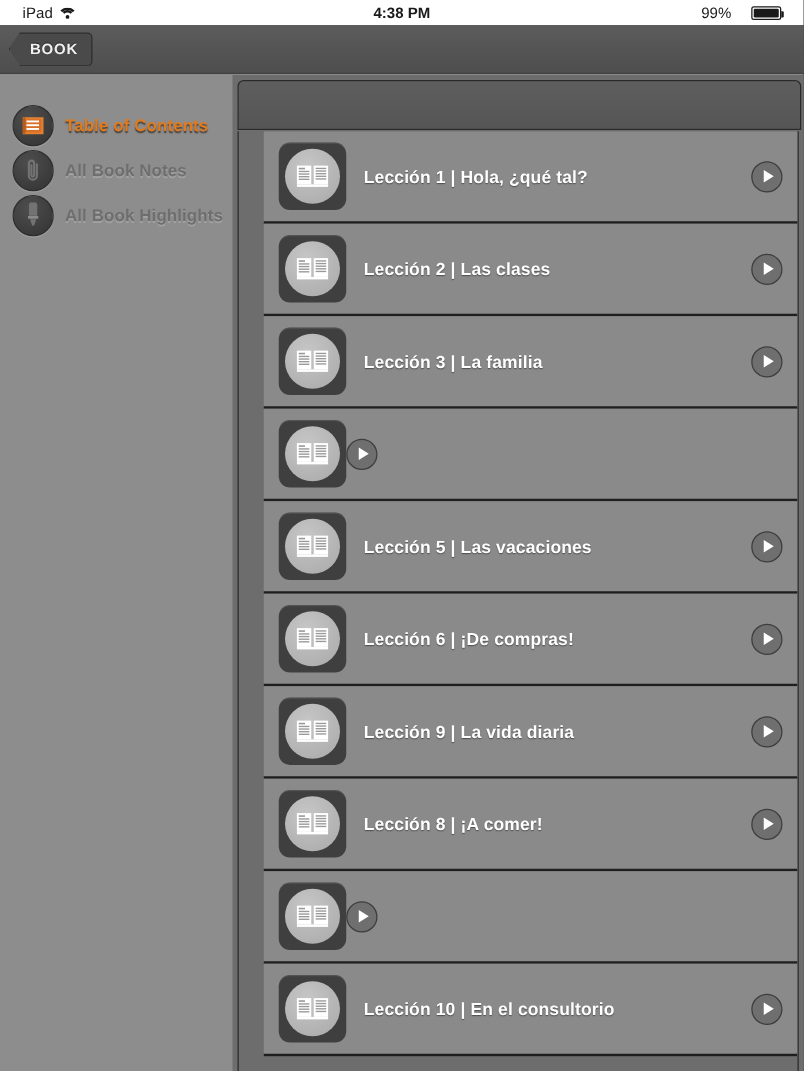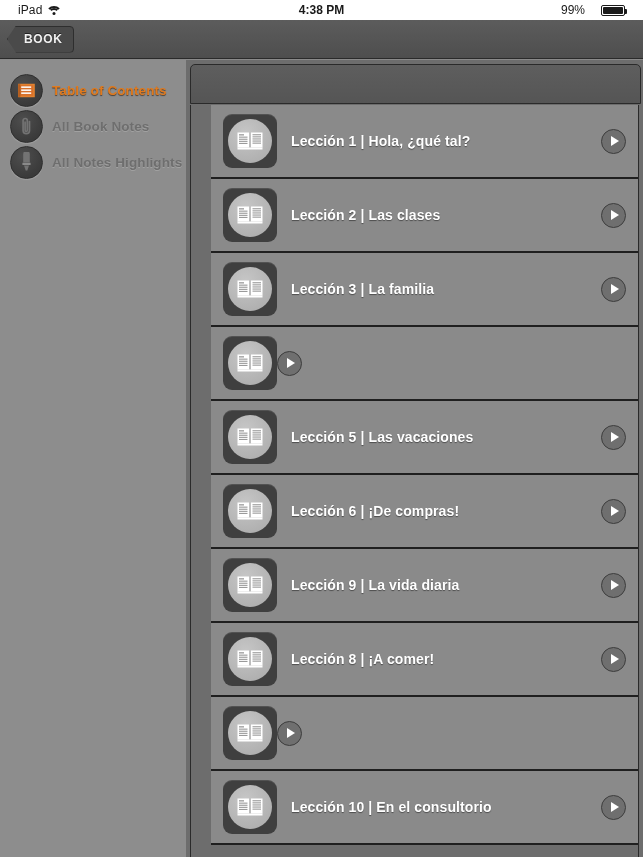--- a/index.html
+++ b/index.html
@@ -156,21 +156,21 @@
 
   
   .sidebar {
     position: absolute;
     top: 0; left: 0;
     width: 220px;
     height: 797px;
     background: #8d8d8d;
     border-right: 2px solid #1d1d1d;
     box-sizing: border-box;
-    padding-top: 12px;
+    padding-top: 22px;
   }
   .side-item {
     display: flex;
     align-items: center;
     height: 36px;
     padding-left: 10px;
     gap: 9px;
     cursor: pointer;
   }
   .side-icon {
@@ -343,21 +343,21 @@
       </div>
 
       <div class="side-item">
         <span class="side-icon">
           <svg width="15" height="20" viewBox="0 0 15 20" aria-hidden="true">
             <path d="M4.2 2.2 A3.3 3.3 0 0 1 10.8 2.2 L10.8 10.5 L4.2 10.5 Z" fill="#737373"></path>
             <rect x="3.4" y="10.8" width="8.2" height="2.2" fill="#8a8a8a"></rect>
             <path d="M5.0 13.4 L10.0 13.4 L8.3 18.4 L6.7 18.4 Z" fill="#737373"></path>
           </svg>
         </span>
-        <span class="side-label">All Notes Highlights</span>
+        <span class="side-label">All Book Highlights</span>
       </div>
 
     </div>
 
     <div class="content">
       <div class="content-header">
         <span></span>
       </div>
 
       <div class="list">

